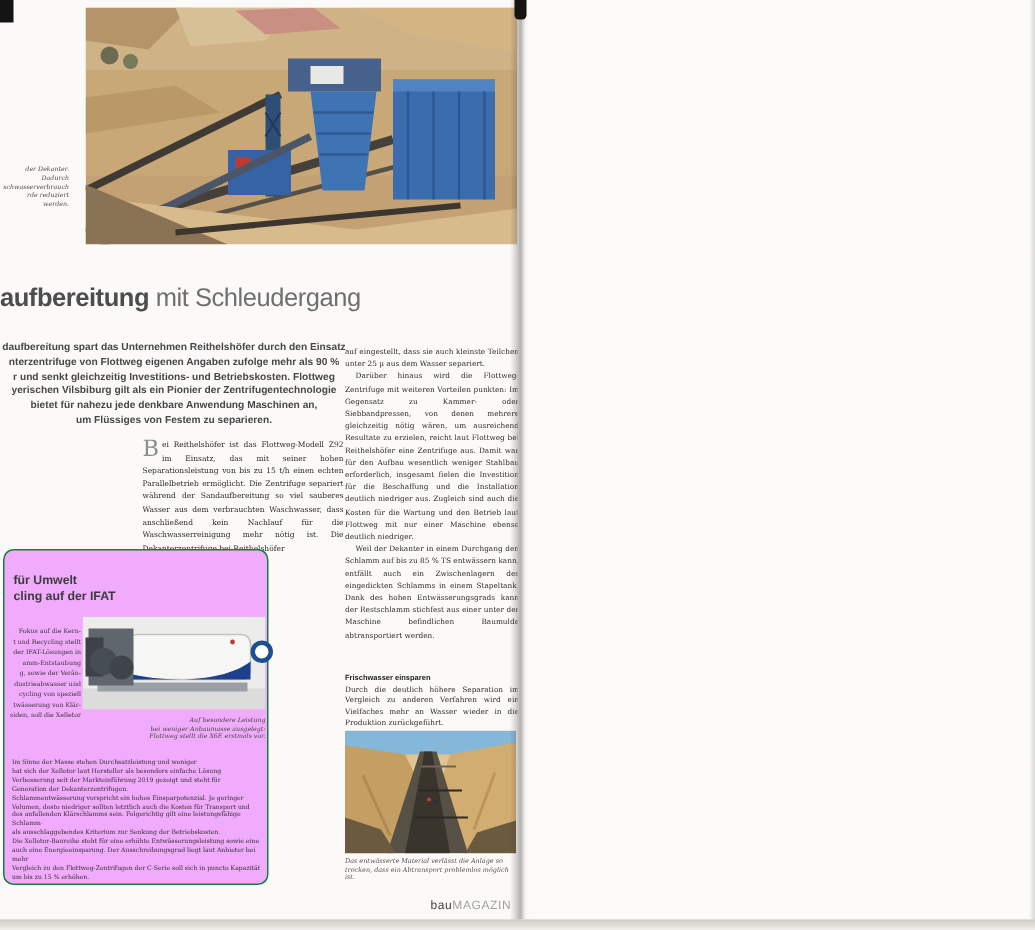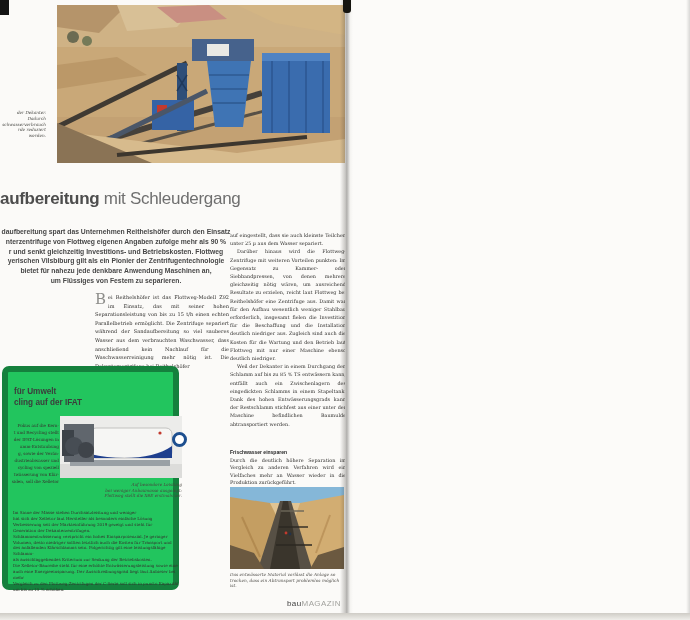--- a/index.html
+++ b/index.html
@@ -35,21 +35,21 @@
   .sh2 { left:230px; top:449px; }
   .col2b { left:230px; top:457px; width:116px; font-size:4.9px; line-height:7.4px; }
   .photo4-wrap { left:230px; top:487px; width:114px; height:82px; }
   .cap4 { left:230px; top:572px; width:114px;
     font:italic 4.3px/5.6px "DejaVu Serif", serif; color:#55534f; }
   .maglogo { left:287px; top:599px; font-size:8px; letter-spacing:.4px; }
   .mag-b { font-weight:400; color:#3f3f3f; }
   .mag-l { font-weight:400; color:#a2a29e; }
 
   .infobox { position:absolute; left:2px; top:366px; width:177px; height:224px;
-    background:#22c55e; border:6px solid #15803d; border-radius:7px; }
+    background:#f0abfc; border:1px solid #15803d; border-radius:7px; }
   .ib-head { position:absolute; left:6px; top:15px; white-space:pre-line;
     font:700 8.2px/10.5px "Liberation Sans", sans-serif; color:#3c3c3c; }
   .ib-leftfrag { position:absolute; left:1px; top:50px; width:50px; text-align:right;
     font:4.2px/7px "DejaVu Serif", serif; color:#36352f; white-space:pre-line; }
   .photo3-wrap { left:52px; top:44px; width:122px; height:62px; }
   .ib-logo { position:absolute; left:164px; top:60px; width:15px; height:15px;
     border-radius:50%; border:3px solid #1d4f8f; background:#fff; }
   .ib-cap { position:absolute; left:36px; top:110px; width:138px; text-align:right;
     font:italic 4.2px/5.6px "DejaVu Serif", serif; color:#48473f; white-space:pre-line; }
   .ib-body { position:absolute; left:5px; top:138px; width:168px;

